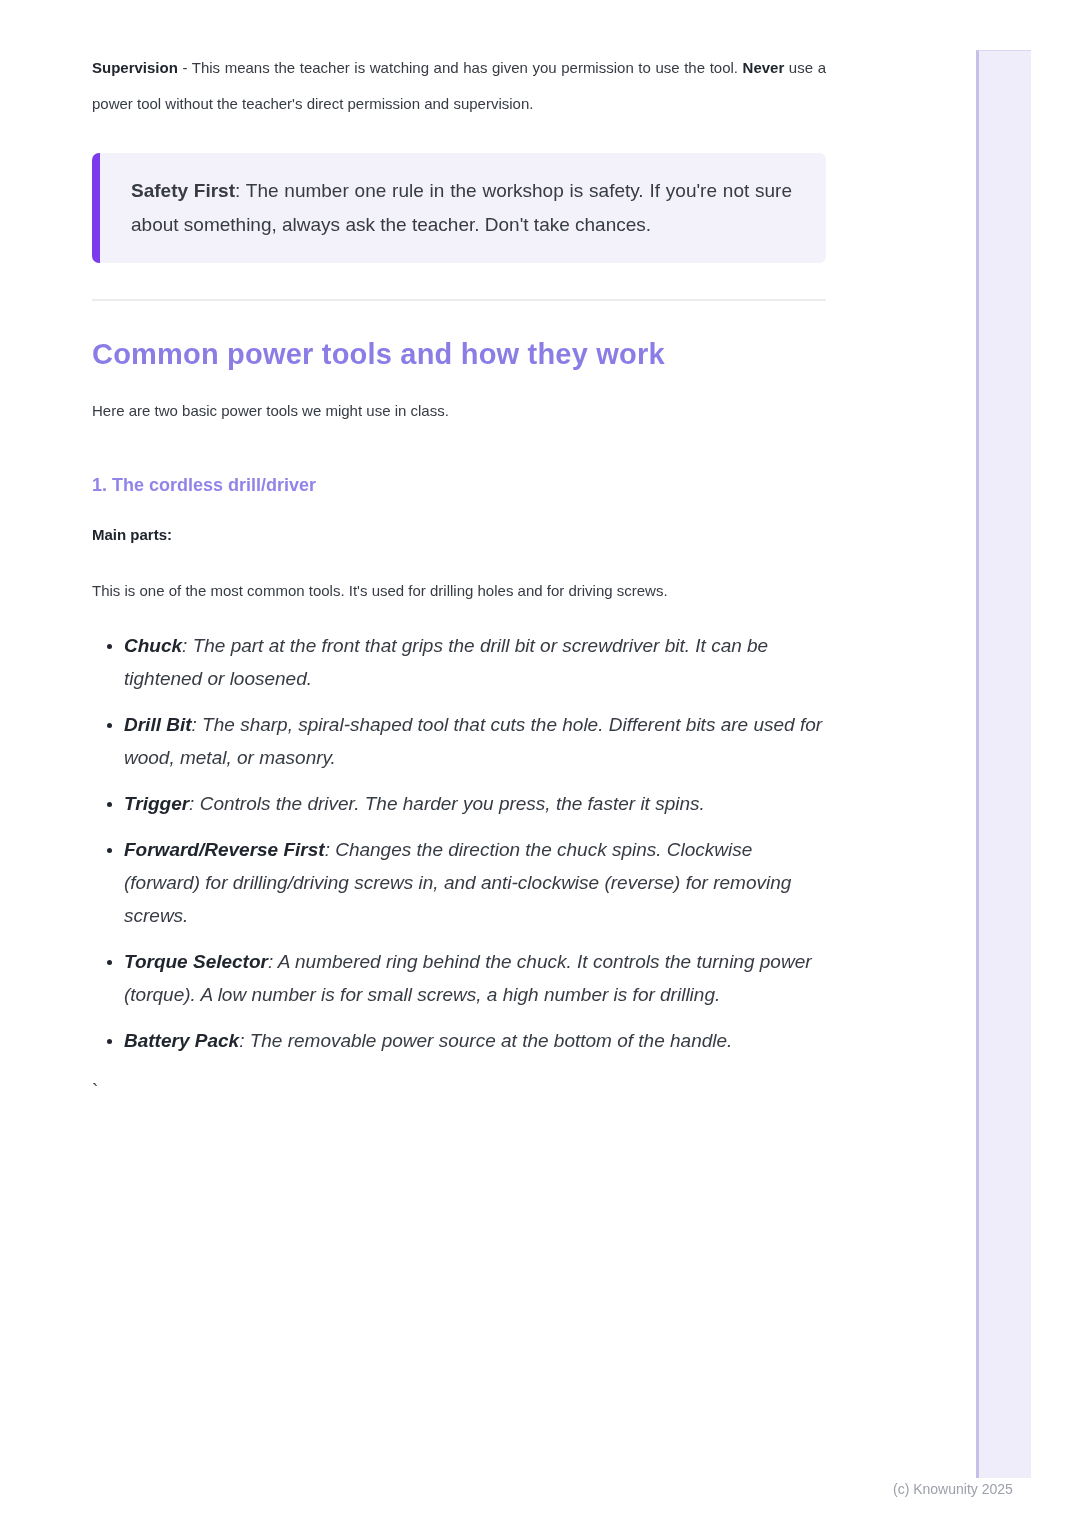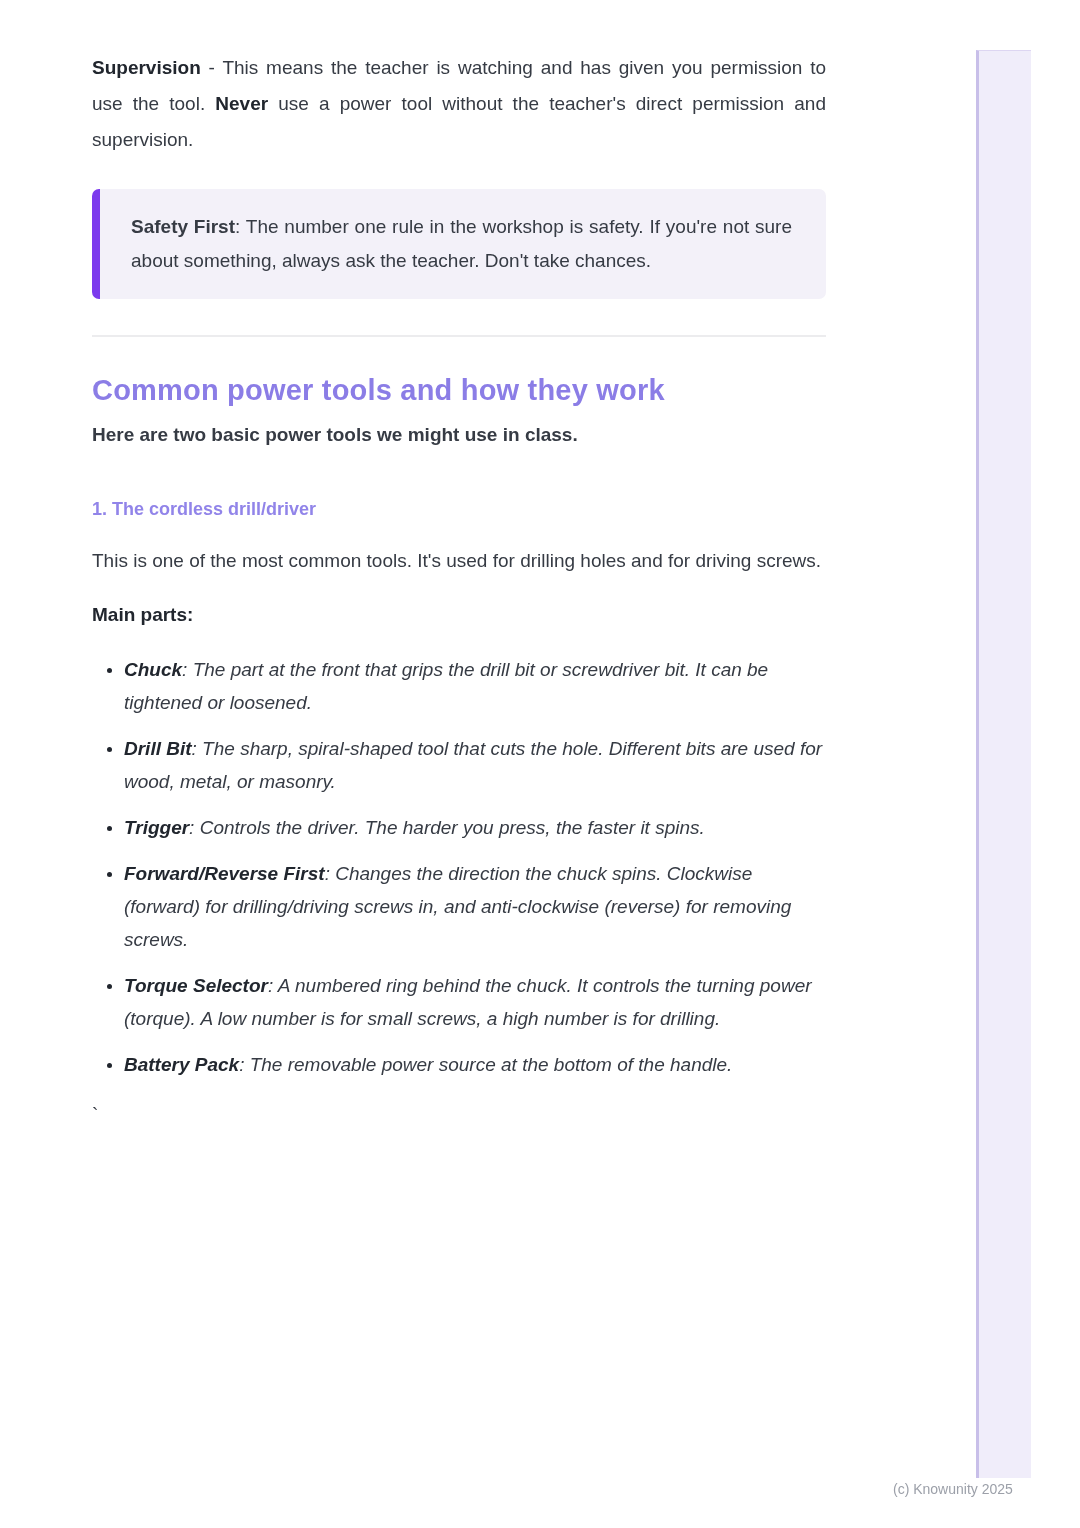--- a/index.html
+++ b/index.html
@@ -13,21 +13,21 @@
     color: #363b44;
     overflow: hidden;
   }
   .content {
     position: absolute;
     left: 92px;
     top: 0;
     width: 734px;
   }
   .body-text {
-    font-size: 19px;
+    font-size: 15px;
     line-height: 36px;
     margin: 0;
     color: #363b44;
   }
   .body-text b, .parts-list b {
     font-weight: 700;
     color: #21262e;
   }
   .intro {
     margin-top: 50px;
@@ -54,22 +54,21 @@
   }
   h2.section-heading {
     margin: 36px 0 0 0;
     font-size: 29px;
     line-height: 34px;
     font-weight: 700;
     color: #8b7de6;
     letter-spacing: 0.2px;
   }
   .section-lead {
-    margin-top: 10px;
-    font-weight: bold;
+    margin-top: 22px;
   }
   h3.sub-heading {
     margin: 42px 0 0 0;
     font-size: 18px;
     line-height: 28px;
     font-weight: 700;
     color: #9184e9;
   }
   .drill-desc {
     margin-top: 20px;
@@ -134,23 +133,23 @@
   </div>
 
   <hr class="divider">
 
   <h2 class="section-heading">Common power tools and how they work</h2>
 
   <p class="body-text section-lead">Here are two basic power tools we might use in class.</p>
 
   <h3 class="sub-heading">1. The cordless drill/driver</h3>
 
+  <p class="body-text parts-label">Main parts:</p>
+
   <p class="body-text drill-desc">This is one of the most common tools. It's used for drilling holes and for driving screws.</p>
-
-  <p class="body-text parts-label">Main parts:</p>
 
   <ul class="parts-list">
     <li><b>Chuck</b><span>: The part at the front that grips the drill bit or screwdriver bit. It can be tightened or loosened.</span></li>
     <li><b>Drill Bit</b><span>: The sharp, spiral-shaped tool that cuts the hole. Different bits are used for wood, metal, or masonry.</span></li>
     <li><b>Trigger</b><span>: Controls the driver. The harder you press, the faster it spins.</span></li>
     <li><b>Forward/Reverse First</b><span>: Changes the direction the chuck spins. Clockwise (forward) for drilling/driving screws in, and anti-clockwise (reverse) for removing screws.</span></li>
     <li><b>Torque Selector</b><span>: A numbered ring behind the chuck. It controls the turning power (torque). A low number is for small screws, a high number is for drilling.</span></li>
     <li><b>Battery Pack</b><span>: The removable power source at the bottom of the handle.</span></li>
   </ul>
 

